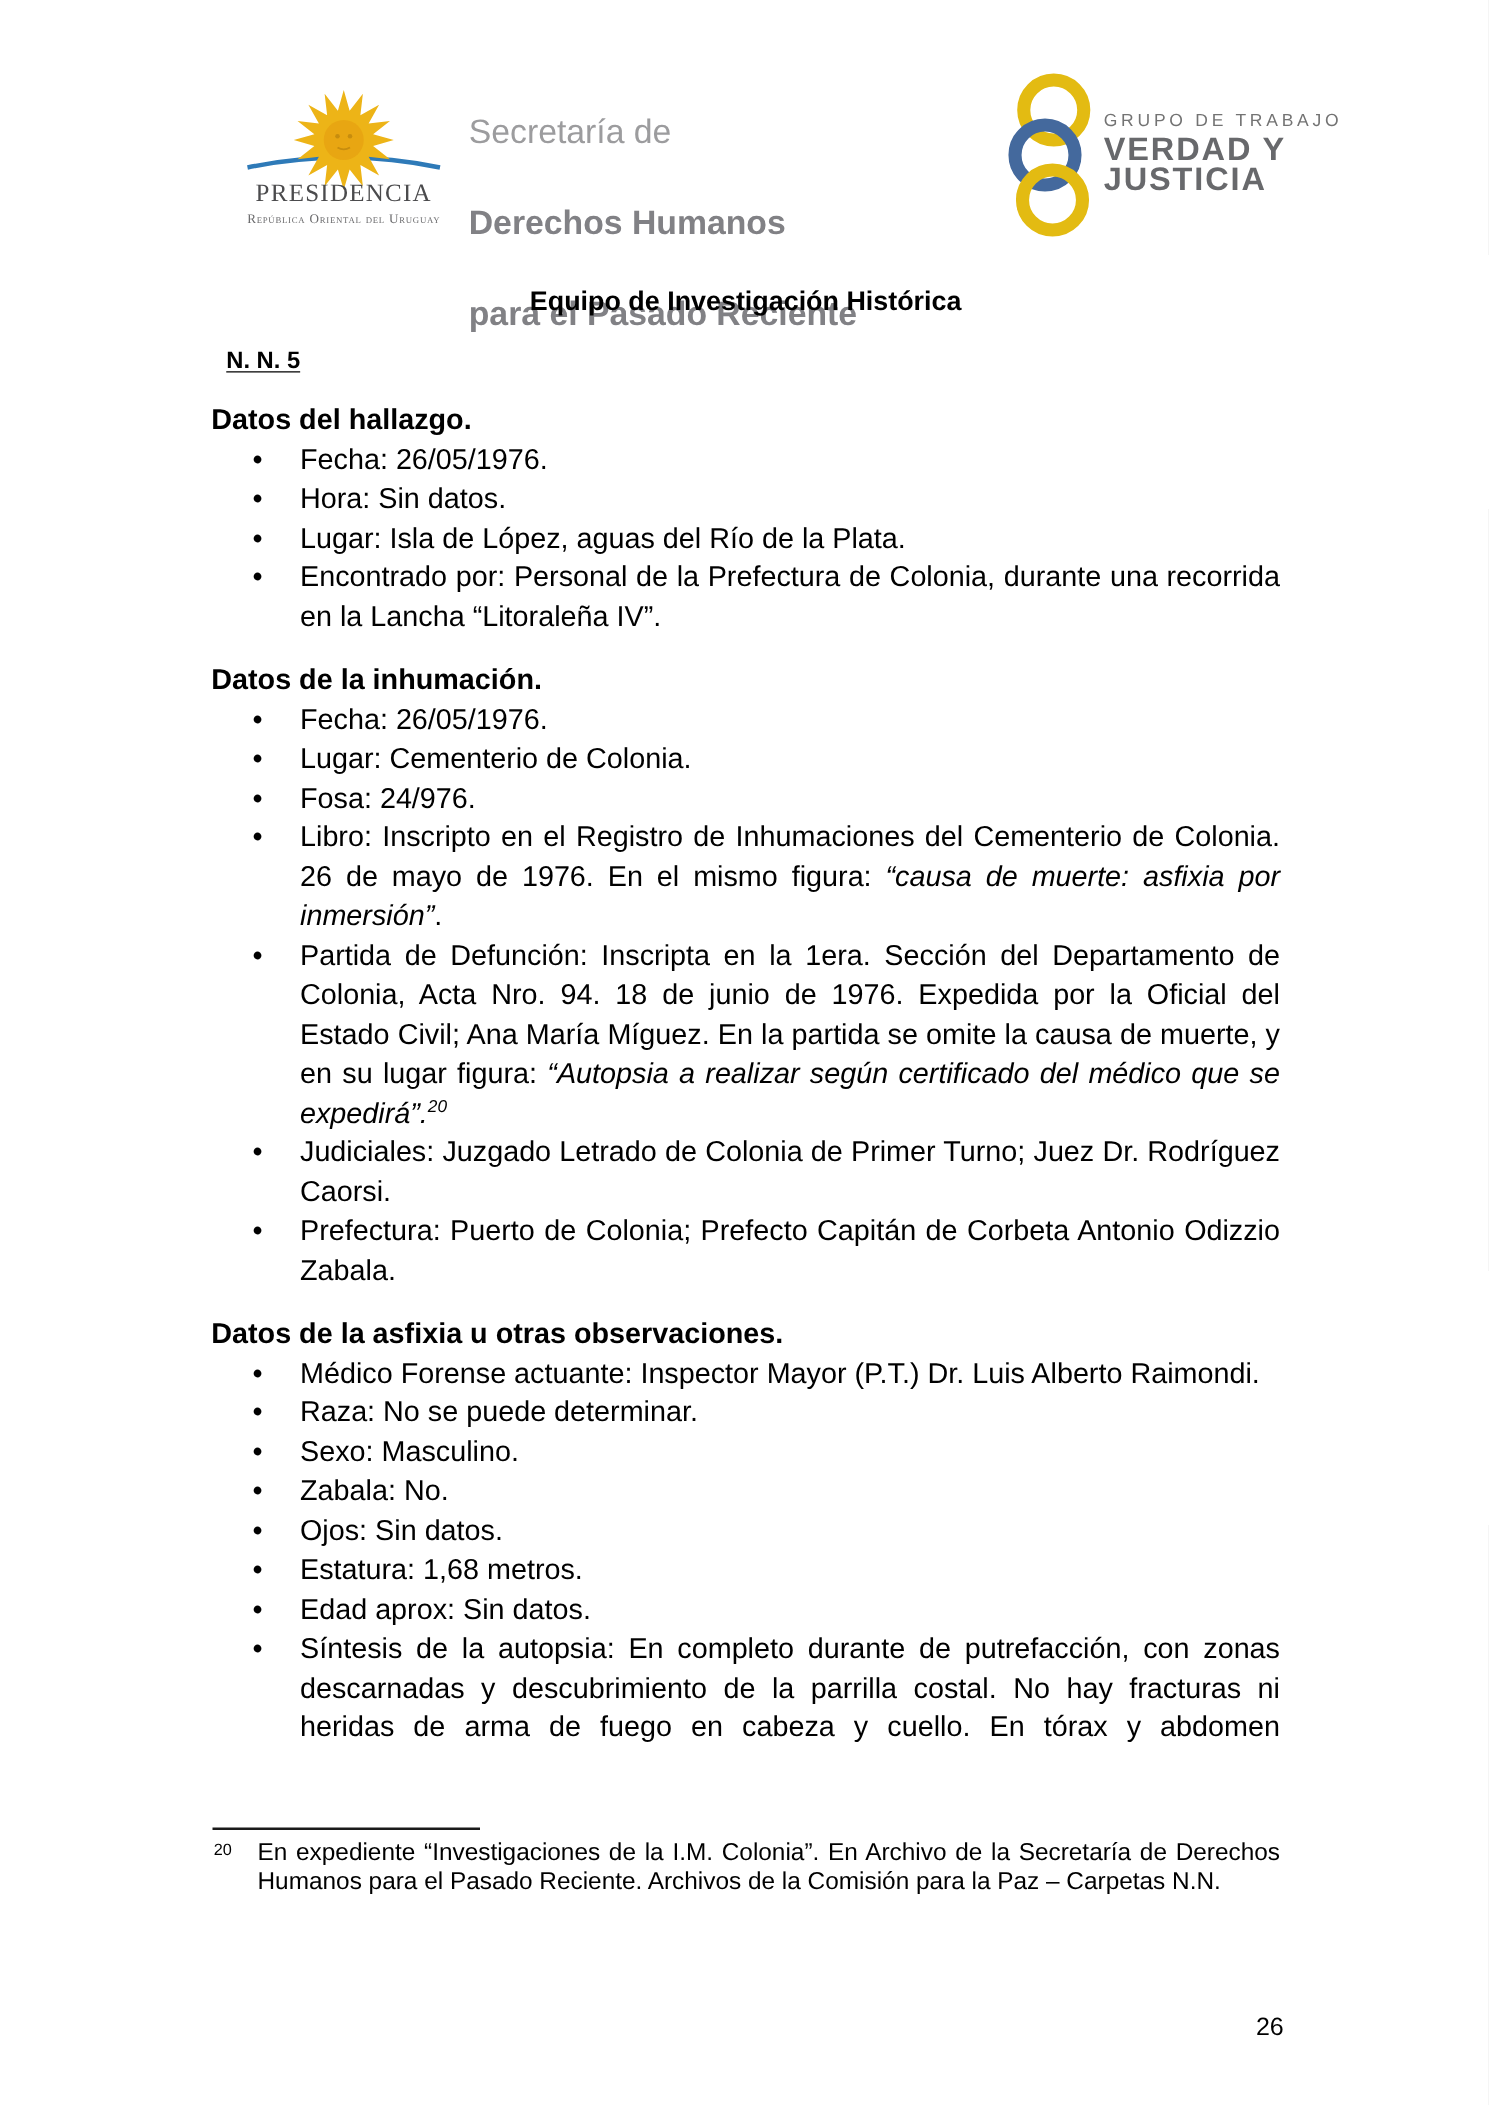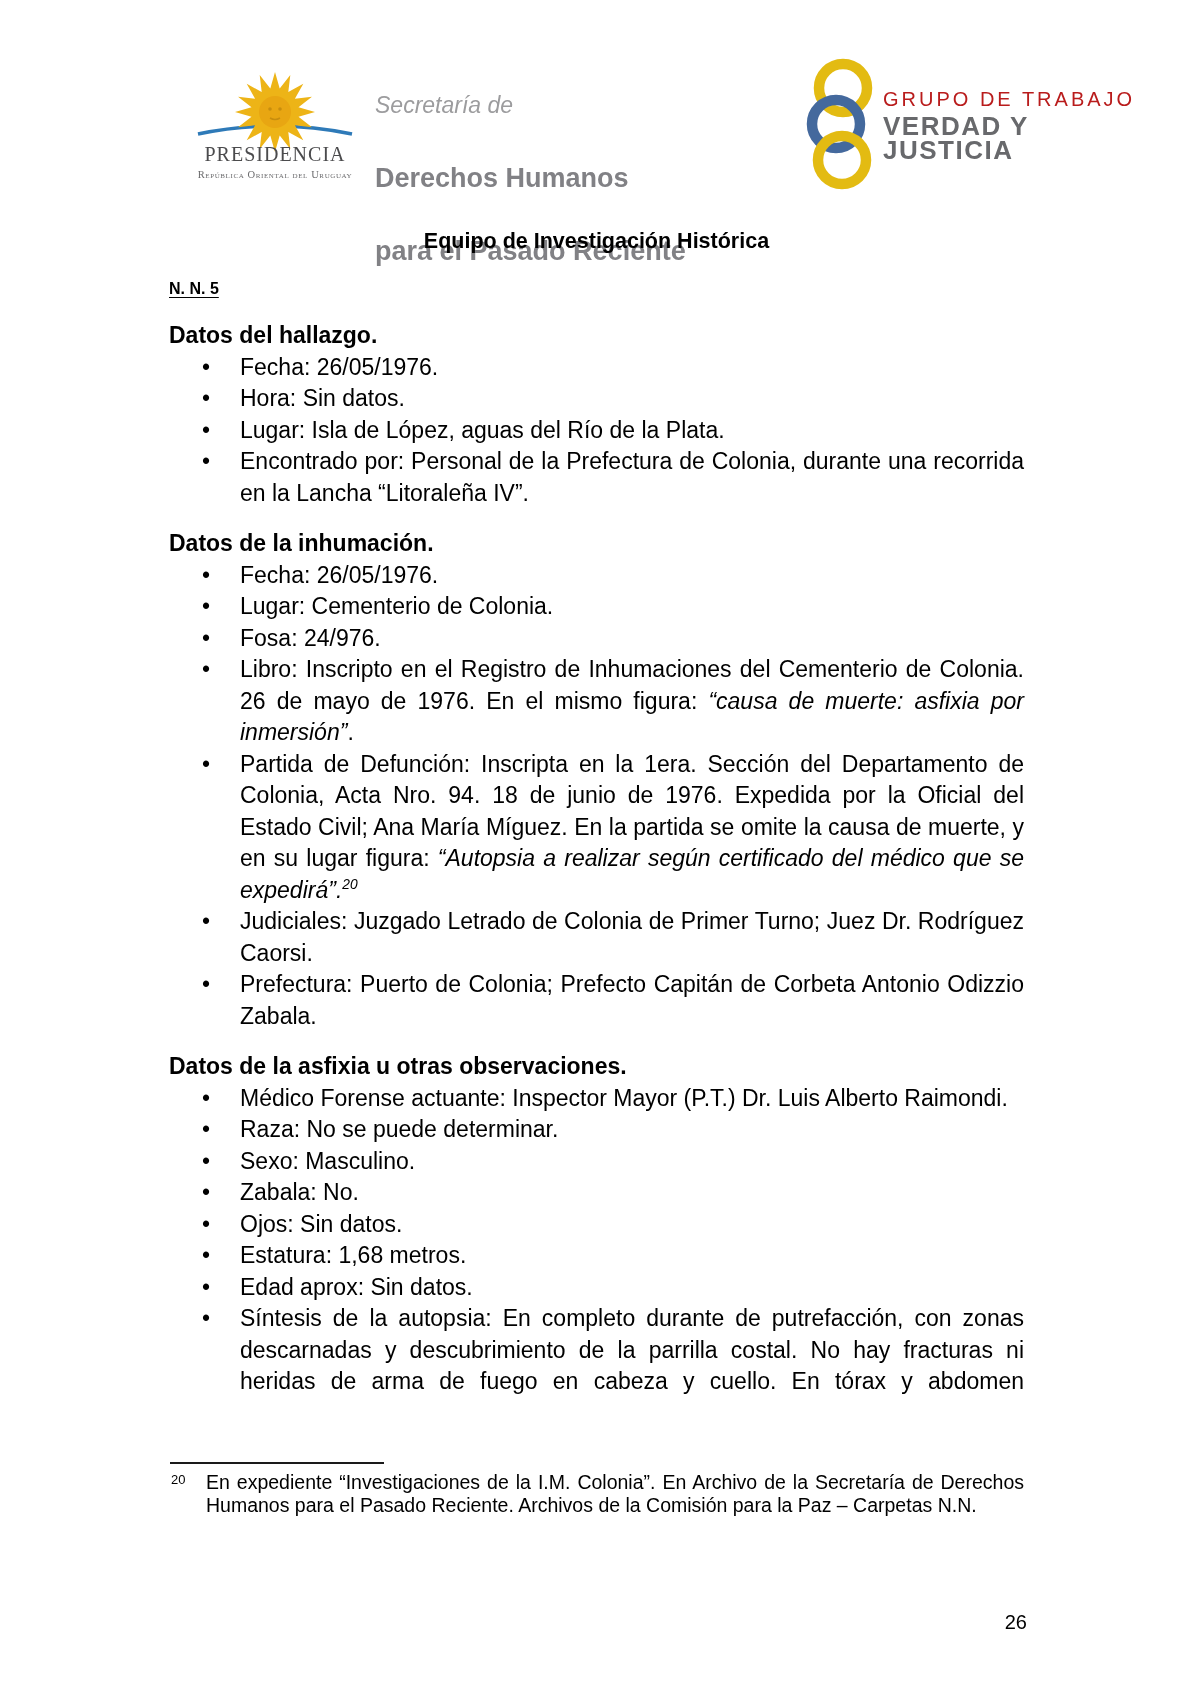--- a/index.html
+++ b/index.html
@@ -6,36 +6,36 @@
   .page {
     position:relative; width:1191px; height:1684px; margin:0 auto;
     background:#ffffff; overflow:hidden;
     font-family:"Liberation Sans","DejaVu Sans",sans-serif; color:#000;
   }
 
   
   .header { position:absolute; top:0; left:0; width:100%; height:205px; }
   .emblem { position:absolute; left:190px; top:60px; width:170px; height:128px; }
   .secretaria { position:absolute; left:375px; top:90px; line-height:31px; }
-  .sec-l1 { font-size:23px; color:#9c9c9e; font-weight:400;font-style:italic; }
+  .sec-l1 { font-size:27px; color:#9c9c9e; font-weight:400; }
   .sec-l2, .sec-l3 { font-size:27px; color:#818185; font-weight:700;margin-top:42px; }
 
   .vj-logo { position:absolute; left:803px; top:56px; height:140px; }
   .vj-rings { position:absolute; left:0; top:0; }
   .vj-text { position:absolute; left:80px; top:32px; white-space:nowrap; }
-  .vj-kicker { font-size:20px; letter-spacing:3px; color:#b91c1c; margin-bottom:3px; }
+  .vj-kicker { font-size:14px; letter-spacing:3px; color:#737373; margin-bottom:3px; }
   .vj-l1, .vj-l2 { font-size:26px; font-weight:700; color:#68696c; letter-spacing:1.5px; line-height:24px; }
 
   
   .content { position:absolute; left:169px; top:210px; width:855px; }
   .team-title {
     margin:16px; text-align:center; font-weight:700; font-size:21.5px; line-height:31px;
   }
   .case-id {
-    margin:0; font-size:16px; font-weight:700; line-height:31px;
+    margin:12px; font-size:19px; font-weight:700; line-height:31px;
     text-decoration:underline; text-underline-offset:3px;
   }
   .sec-heading { margin:19px 0 0 0; font-size:23px; font-weight:700; line-height:31.5px; }
   .doc-section:first-child .sec-heading { margin-top:16px; }
   .bullets { margin:0; padding:0; list-style:none; }
   .bullet-item {
     position:relative; padding-left:71px; font-size:23px; line-height:31.5px;
     text-align:justify;
   }
   .bullet { position:absolute; left:33px; top:0; }

